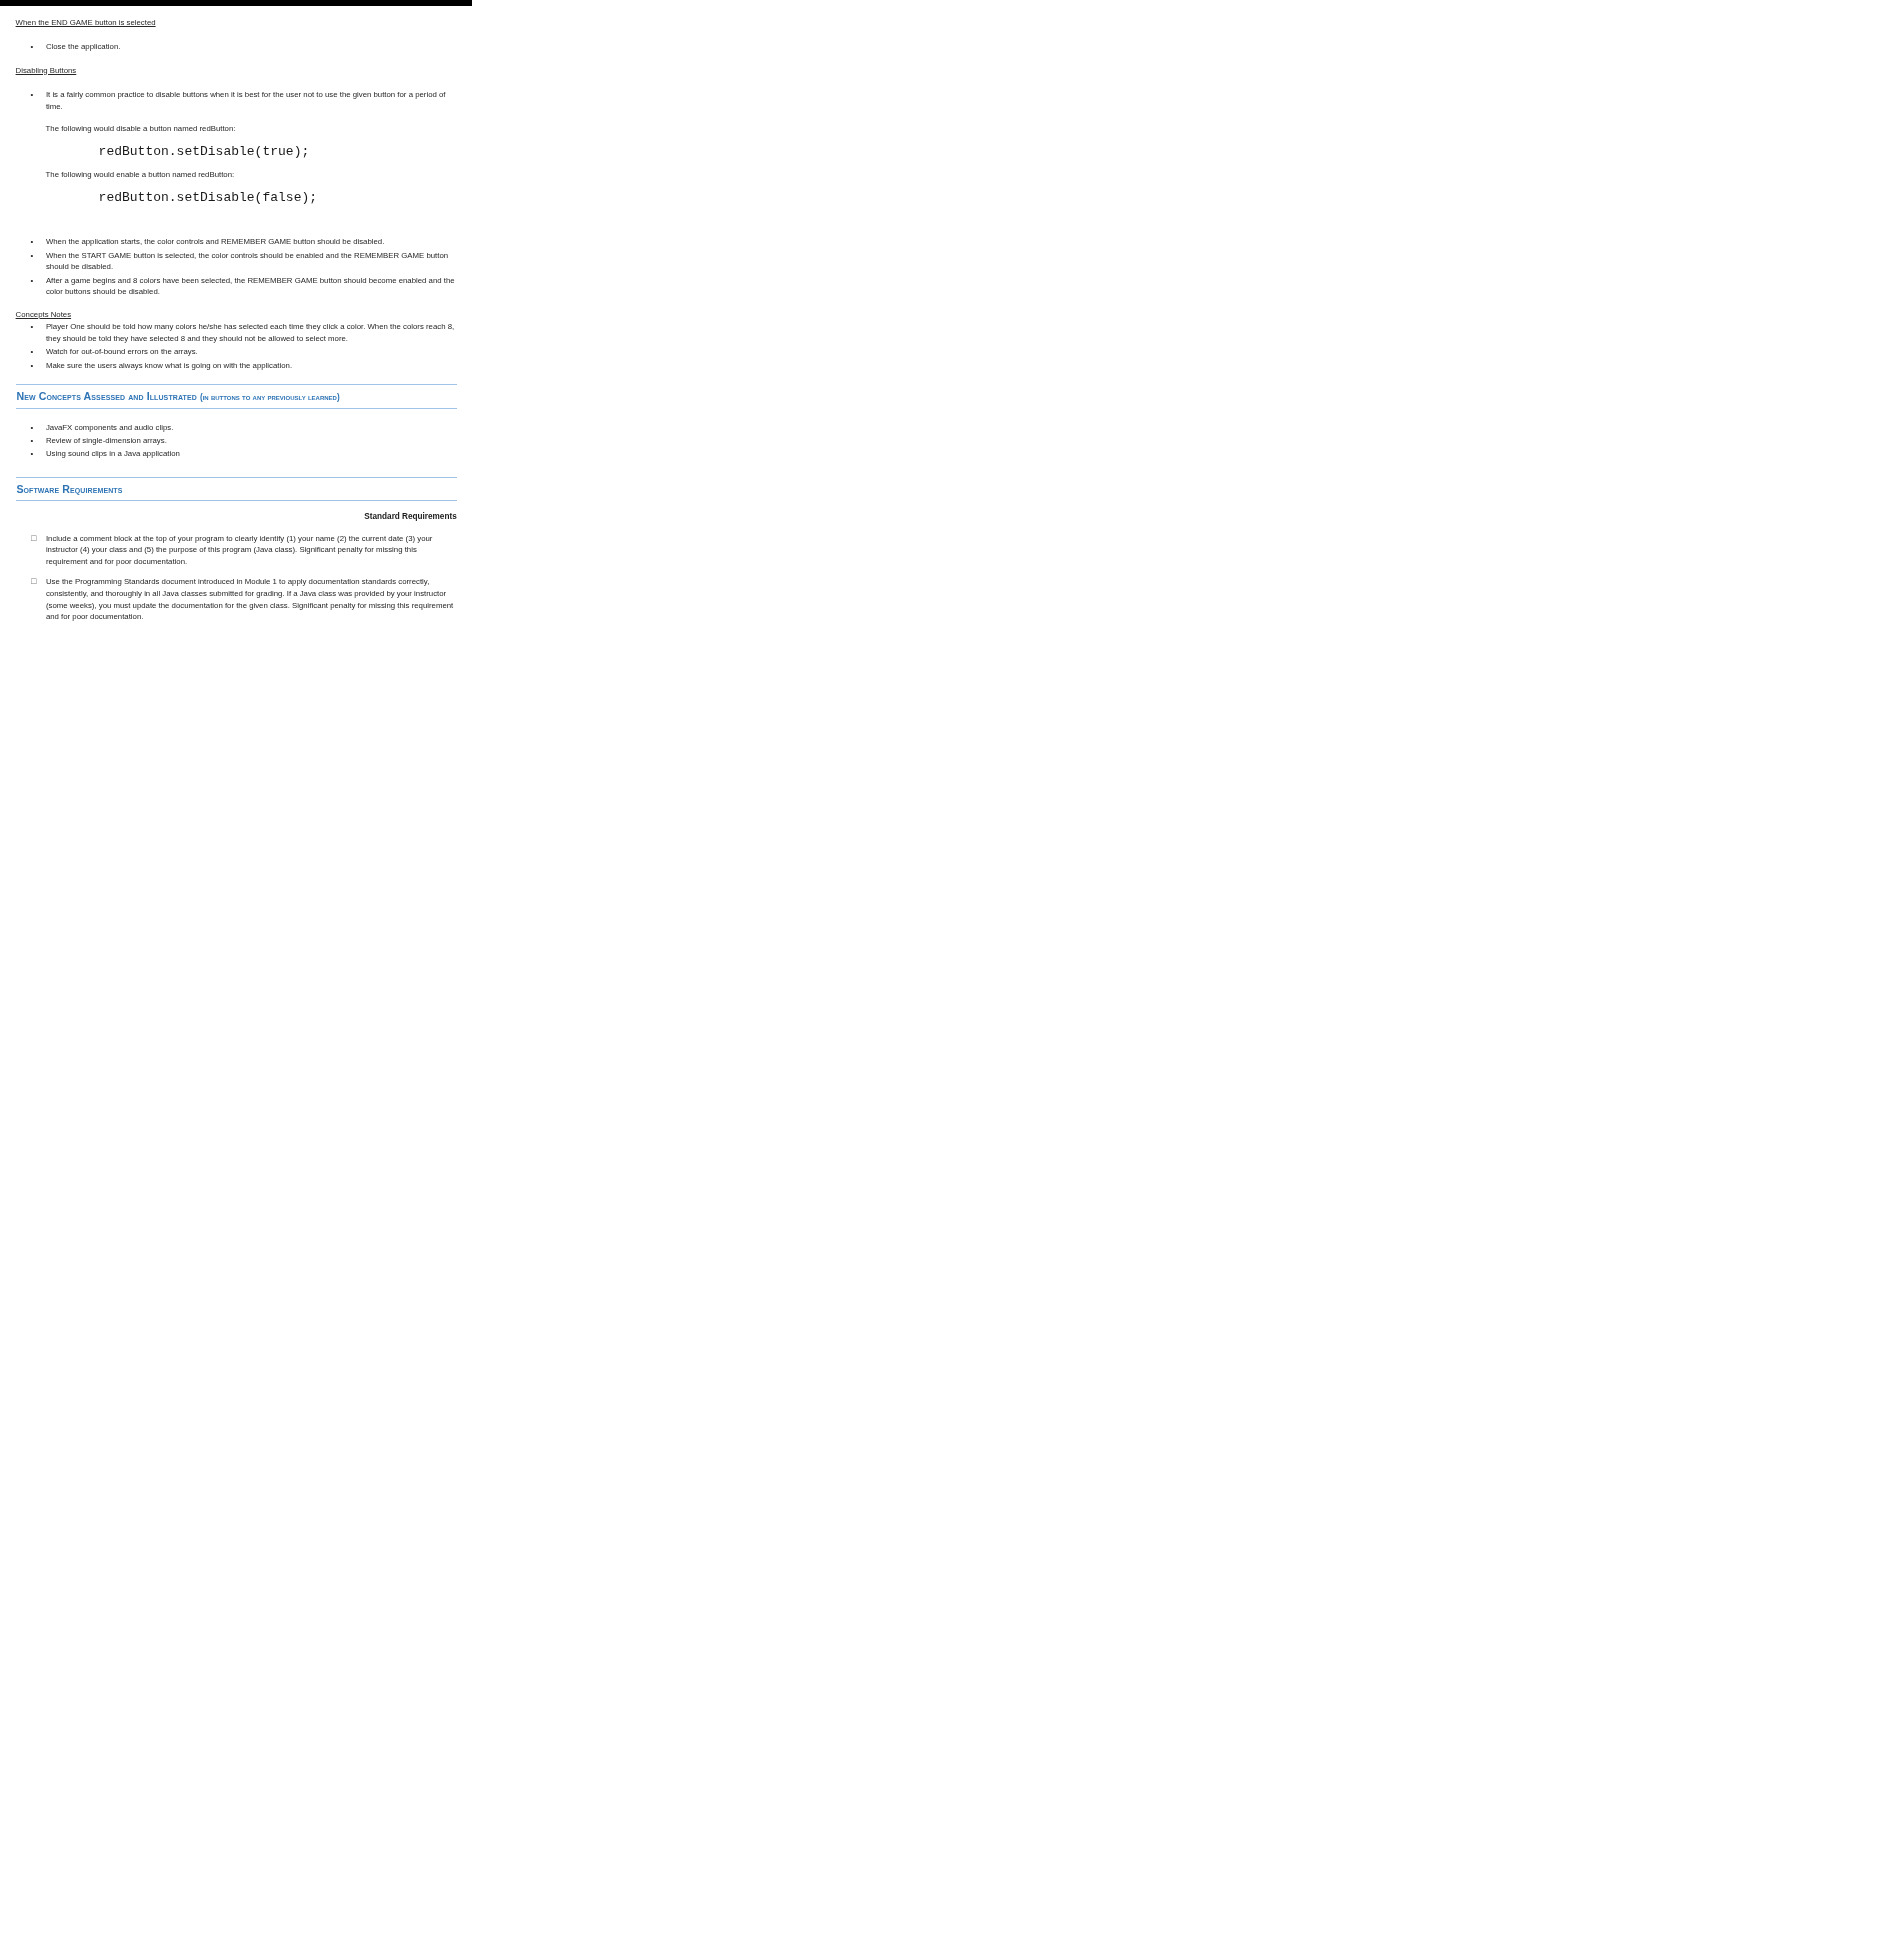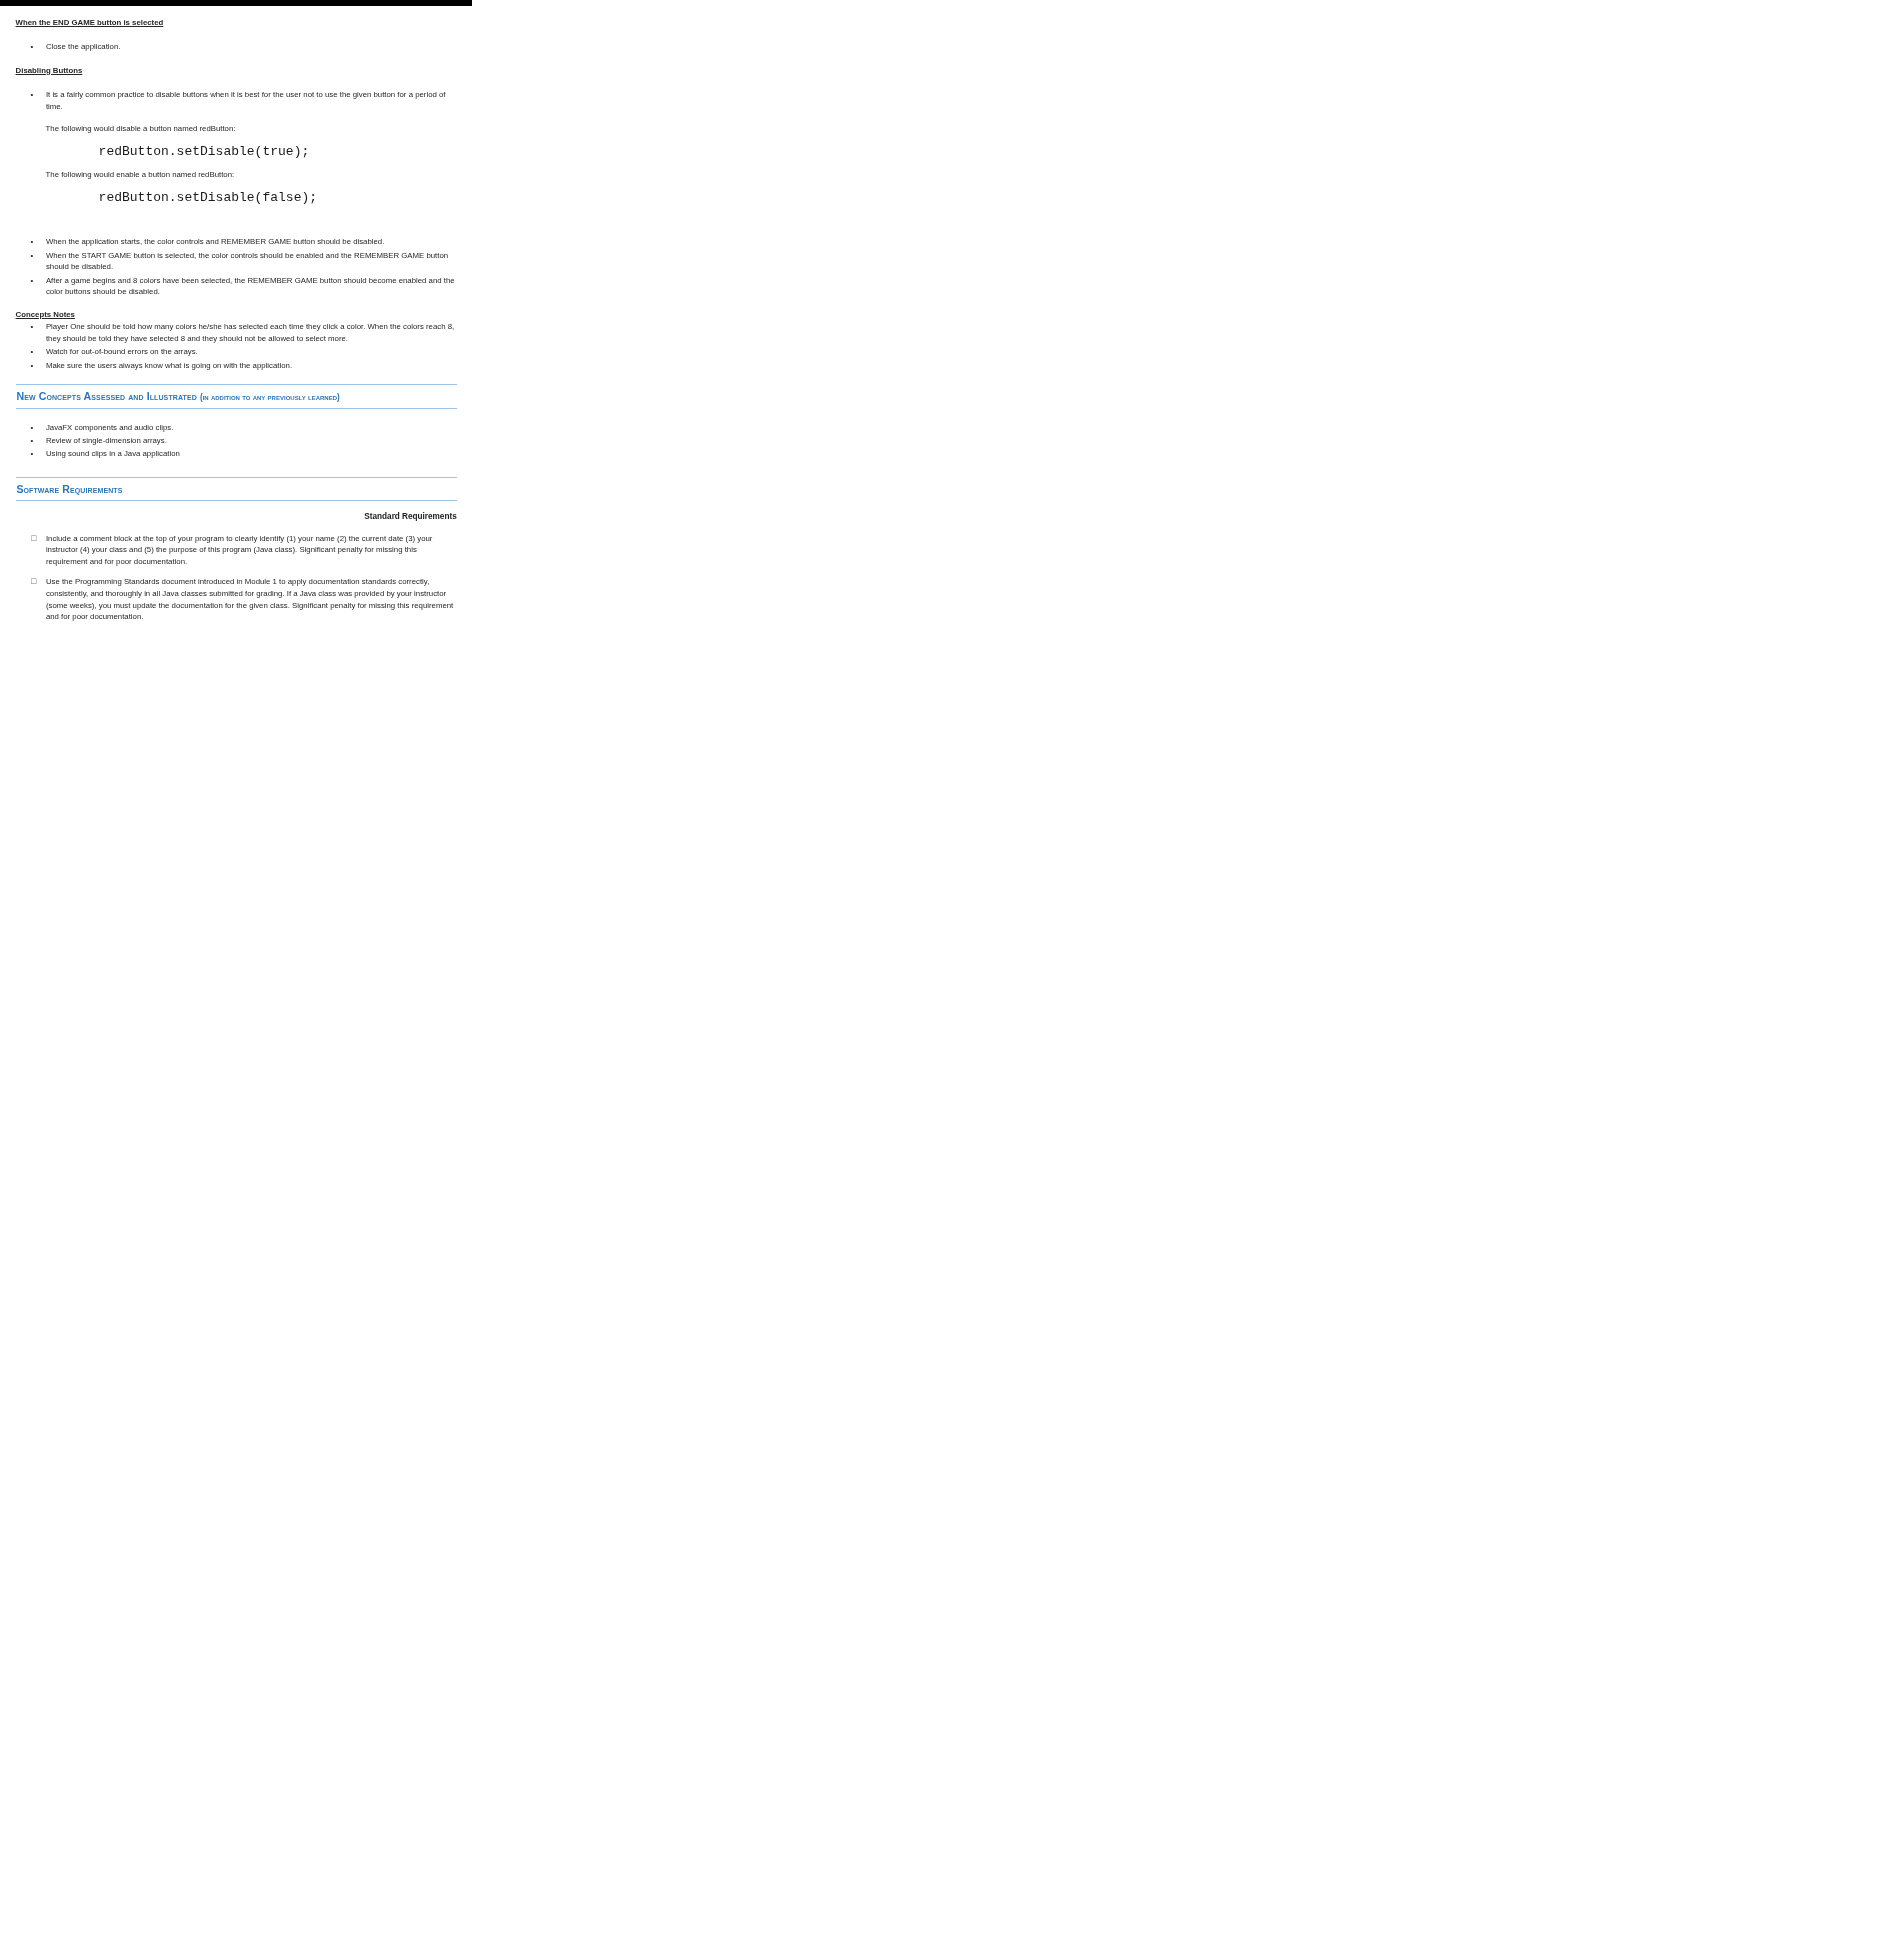--- a/index.html
+++ b/index.html
@@ -5,21 +5,21 @@
   * { margin:0; padding:0; box-sizing:border-box; }
   html,body { background:#ffffff; }
   body { font-family:"Liberation Sans", sans-serif; color:#262626; }
 
   .page { width:472px; min-height:599px; background:#ffffff; position:relative; }
   .top-bar { width:100%; height:5.5px; background:#000000; }
 
   .content { padding:7px 15.3px 19px 15.6px; font-size:7.8px; line-height:11.7px; }
 
   
-  .u-heading { font-size:7.8px; font-weight:700; color:#262626; text-decoration:underline; }
+  .u-heading { font-size:7.8px; font-weight:400; color:#262626; text-decoration:underline; }
   .h-endgame   { margin:4.7px 0 12.5px 0; }
   .h-disabling { margin:0 0 12.5px 0; }
   .h-notes     { margin:0 0 0.8px 0; }
 
   
   .li { display:flex; align-items:flex-start; }
   .li .marker { flex:none; width:15.3px; margin-left:15px; }
   .li .txt { flex:1; }
   .mb4  { margin-bottom:1.6px; }
   .mb22 { margin-bottom:8.6px; }
@@ -106,21 +106,21 @@
         <span class="txt">Watch for out-of-bound errors on the arrays.</span>
       </div>
       <div class="li">
         <span class="marker">•</span>
         <span class="txt">Make sure the users always know what is going on with the application.</span>
       </div>
     </div>
 
     <div class="section-heading">
       <div class="rule"></div>
-      <h1 class="blue-heading"><span class="main">New Concepts Assessed and Illustrated </span><span class="sub">(in addition to any previously learned)</span></h1>
+      <h1 class="blue-heading"><span class="main">New Concepts Assessed and Illustrated </span><span class="sub">(in buttons to any previously learned)</span></h1>
       <div class="rule"></div>
     </div>
 
     <div class="list list-concepts">
       <div class="li mb4">
         <span class="marker">•</span>
         <span class="txt">JavaFX components and audio clips.</span>
       </div>
       <div class="li mb4">
         <span class="marker">•</span>

